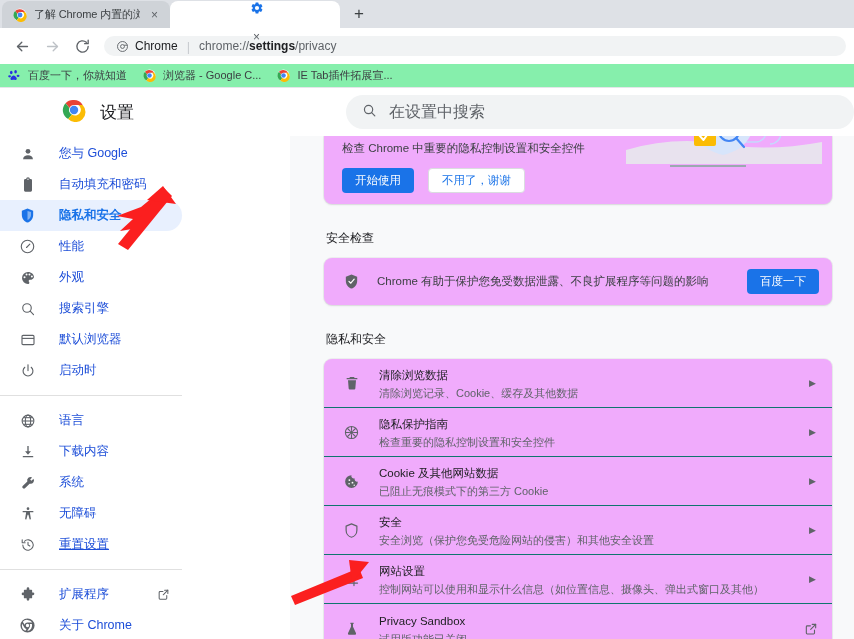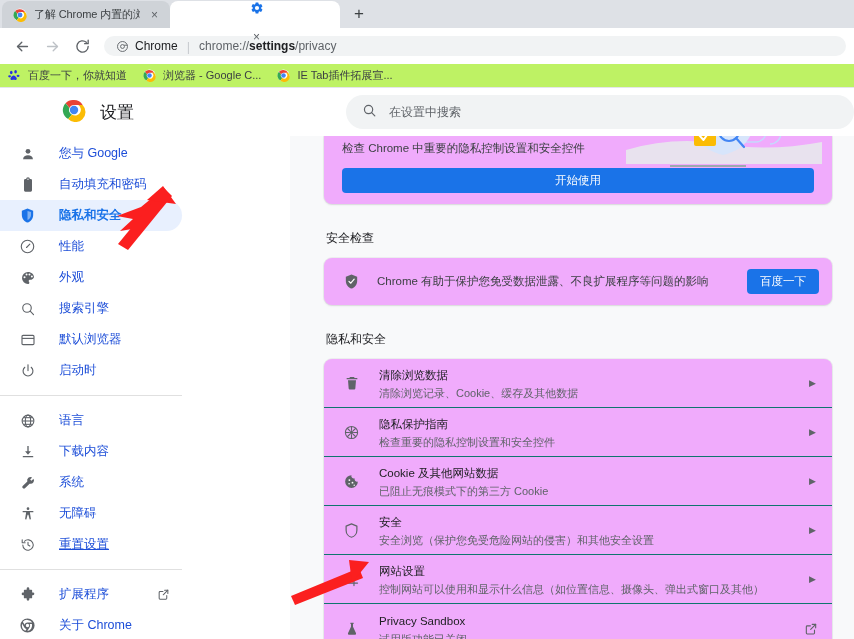--- a/index.html
+++ b/index.html
@@ -89,21 +89,21 @@
     color: #202124;
     overflow: hidden;
   }
   .omnibox-chip { display: flex; align-items: center; gap: 6px; flex: 0 0 auto; }
   .omnibox-sep { color: #c9ccd0; font-size: 13px; margin: 0 2px; }
   .url { color: #5f6368; white-space: nowrap; }
   .url b { color: #202124; font-weight: bold; }
 
   .bookmarks {
     height: 24px;
-    background: #bef264;
+    background: #86efac;
     display: flex;
     align-items: center;
     padding: 0 8px;
     gap: 16px;
     border-bottom: 1px solid #e4e6e9;
   }
   .bm {
     display: flex; align-items: center; gap: 6px;
     font-size: 11px; color: #3c4043; white-space: nowrap;
   }
@@ -134,21 +134,21 @@
     border-radius: 17px;
     display: flex;
     align-items: center;
     gap: 12px;
     padding: 0 16px;
     margin-left: 8px;
   }
   .search-input {
     border: 0; background: transparent; outline: none;
     font-family: "Liberation Sans", sans-serif;
-    font-size: 12px; color: #a16207; width: 100%;
+    font-size: 16px; color: #a16207; width: 100%;
   }
   .search-input::placeholder { color: #5f6368; }
 
   .body-split { display: flex; height: 503px; }
 
   
   .sidebar {
     width: 290px;
     flex: 0 0 290px;
     padding-top: 2px;
@@ -209,21 +209,21 @@
   
   .promo-card {
     height: 68px;
     margin-top: 0;
     border-radius: 0 0 8px 8px;
     position: relative;
     overflow: hidden;
     padding: 0 18px;
   }
   .promo-desc { font-size: 11.5px; color: #3c4043; padding-top: 5px; }
-  .promo-btns { display: flex; gap: 14px; margin-top: 12px; flex-direction: column; }
+  .promo-btns { display: flex; gap: 14px; margin-top: 12px; }
   .btn-primary {
     background: #1a73e8; color: #fff;
     border: 0; border-radius: 4px;
     height: 25px; padding: 0 13px;
     font-size: 11.5px; font-family: inherit;
     display: flex; align-items: center; justify-content: center;
   }
   .btn-secondary {
     background: #fff; color: #1a73e8;
     border: 1px solid #dadce0; border-radius: 4px;

